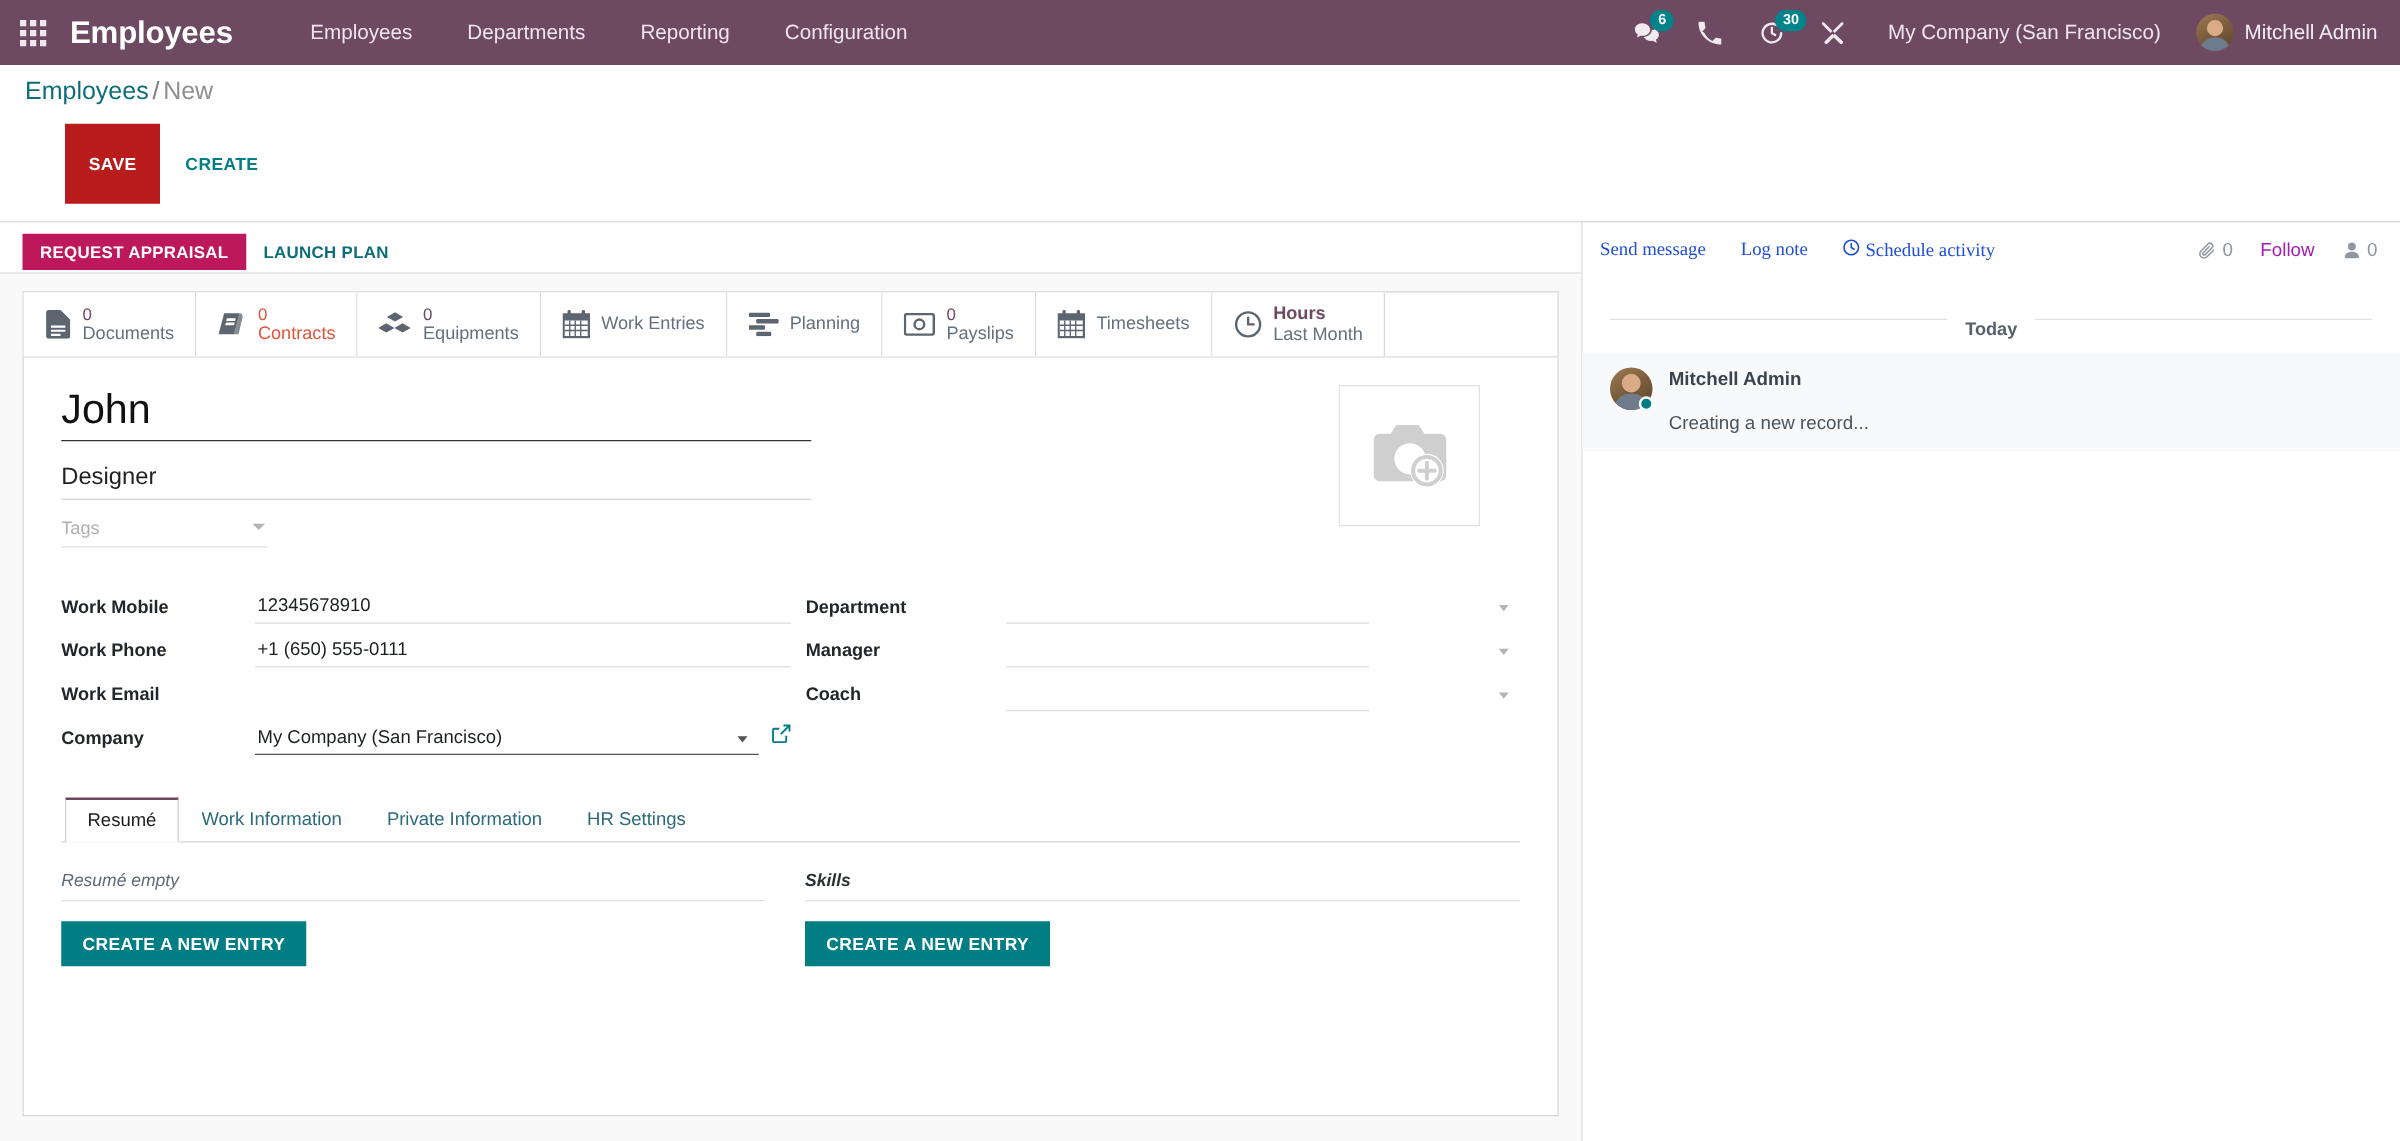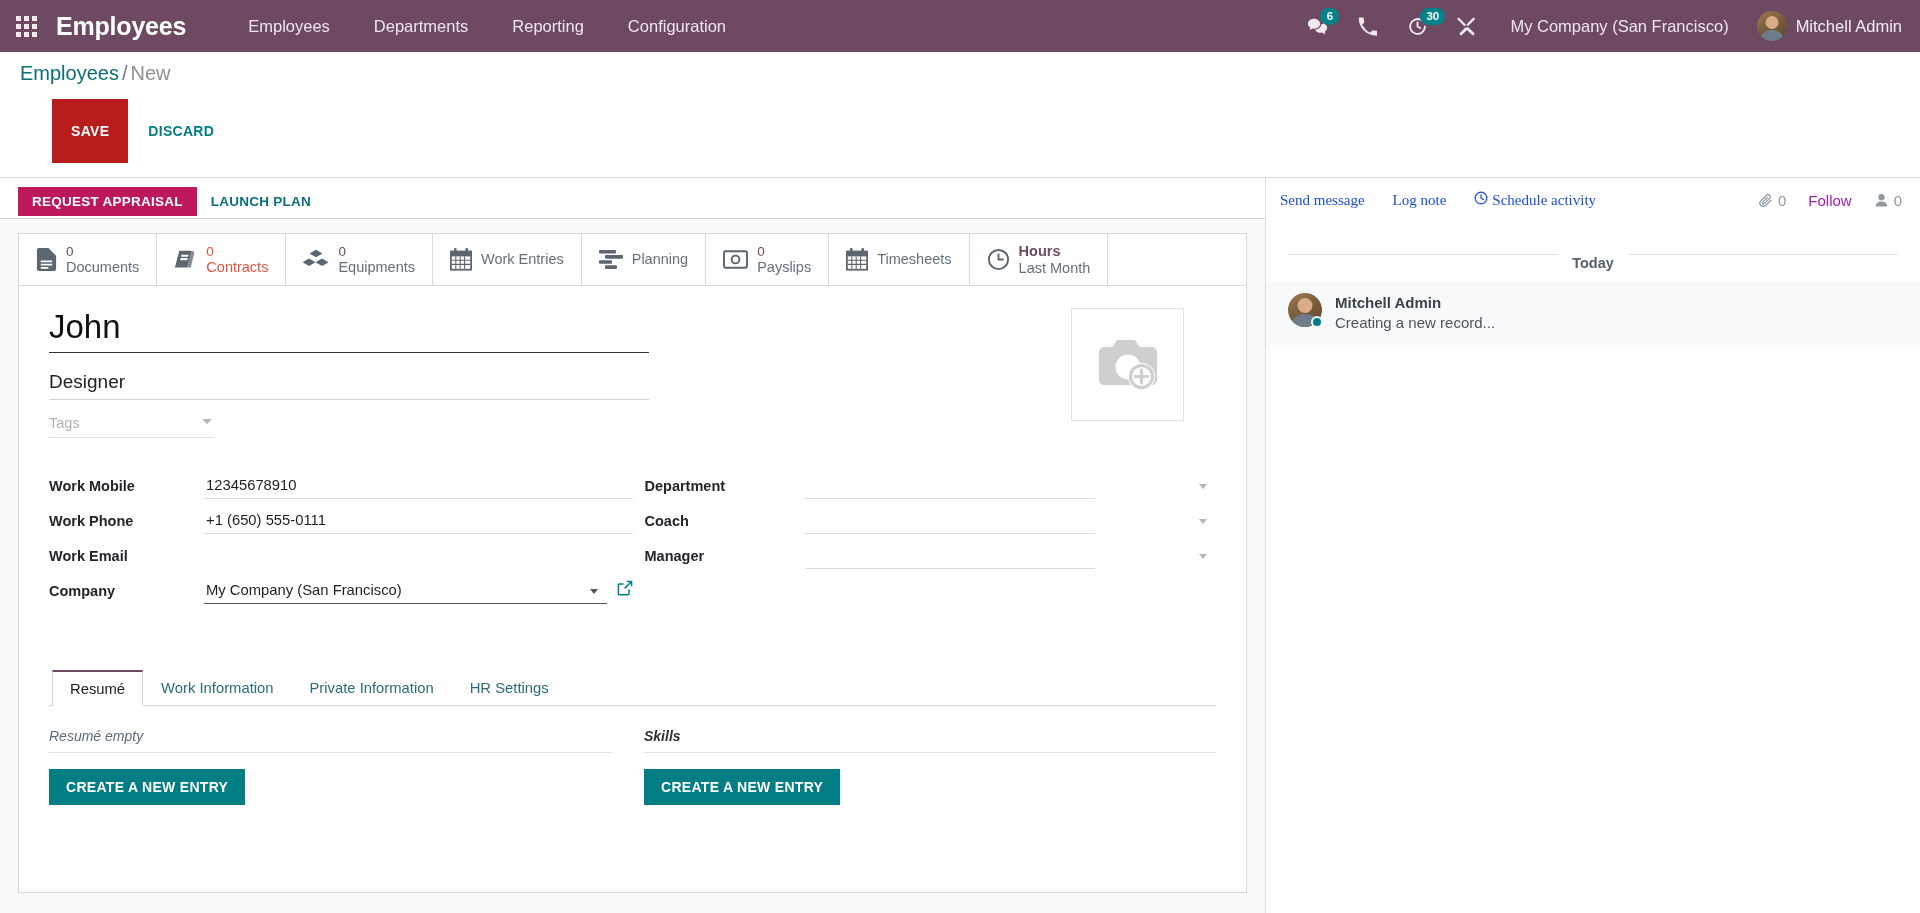--- a/index.html
+++ b/index.html
@@ -251,21 +251,21 @@
 
   
   .notebook { margin-top: 34px; }
   .nb-tabs {
     display: flex; border-bottom: 1px solid #d3d3d3;
     padding-left: 3px;
   }
   .nb-tab {
     font-size: 14.8px; color: #2b6b7a; padding: 9px 17px 8px 17px;
     cursor: pointer; border: 1px solid transparent; border-bottom: none;
-    margin-bottom: -1px; position: relative; top: 0; margin-top: 32px;
+    margin-bottom: -1px; position: relative; top: 0;
   }
   .nb-tab.active {
     color: #1c1c1c; background: #fff;
     border: 1px solid #d3d3d3; border-bottom: 1px solid #fff;
     border-top: 2px solid #6d4a62;
   }
 
   
   .nb-content { display: flex; padding: 22px 0 0 0; }
   .nb-left { width: 585px; padding-right: 22px; }
@@ -327,21 +327,21 @@
     width: 27px; height: 22px; border-radius: 12px 12px 0 0; background: #6d7b8a;
   }
   .ch-online {
     position: absolute; right: -1px; bottom: -1px;
     width: 12px; height: 12px; border-radius: 50%;
     background: #017e84; border: 2px solid #f8f9fa;
     z-index: 3;
   }
   .ch-msg-body { padding-top: 1px; }
   .ch-author { font-size: 15px; font-weight: bold; color: #3a444e; }
-  .ch-text { font-size: 15px; color: #4a545e; margin-top: 3px; }
+  .ch-text { font-size: 15px; color: #4a545e; margin-top: 18px; }
   .avatar-outer { position: relative; flex: 0 0 34px; height: 34px; }
 </style>
 </head>
 <body>
 
 <div class="navbar">
   <div class="apps-grid">
     <div class="gridbox">
       <i></i>
         <i></i>
@@ -396,21 +396,21 @@
     </div>
   </div>
 </div>
 
 <div class="control-panel">
   <div class="breadcrumb">
     <span class="bc-link">Employees</span><span class="bc-sep">/</span><span class="bc-current">New</span>
   </div>
   <div class="action-row">
     <button class="btn-save">SAVE</button>
-    <button class="btn-discard">DISCARD</button>
+    <button class="btn-discard">CREATE</button>
   </div>
 </div>
 
 <div class="main-split">
 
   <div class="form-pane">
 
     <div class="statusbar">
       <button class="btn-primary-sm">REQUEST APPRAISAL</button>
       <button class="btn-link-sm">LAUNCH PLAN</button>
@@ -586,28 +586,28 @@
 
             <div class="fields-col right">
               <div class="frow right-row">
                 <div class="flabel">Department</div>
                 <div class="sel-wrap">
                   <input class="finput empty" value="" style="">
                   <span class="sel-caret light"></span>
                 </div>
               </div>
               <div class="frow right-row">
-                <div class="flabel">Coach</div>
+                <div class="flabel">Manager</div>
                 <div class="sel-wrap">
                   <input class="finput empty" value="" style="">
                   <span class="sel-caret light"></span>
                 </div>
               </div>
               <div class="frow right-row">
-                <div class="flabel">Manager</div>
+                <div class="flabel">Coach</div>
                 <div class="sel-wrap">
                   <input class="finput empty" value="" style="">
                   <span class="sel-caret light"></span>
                 </div>
               </div>
             </div>
           </div>
 
           <div class="notebook">
             <div class="nb-tabs">

